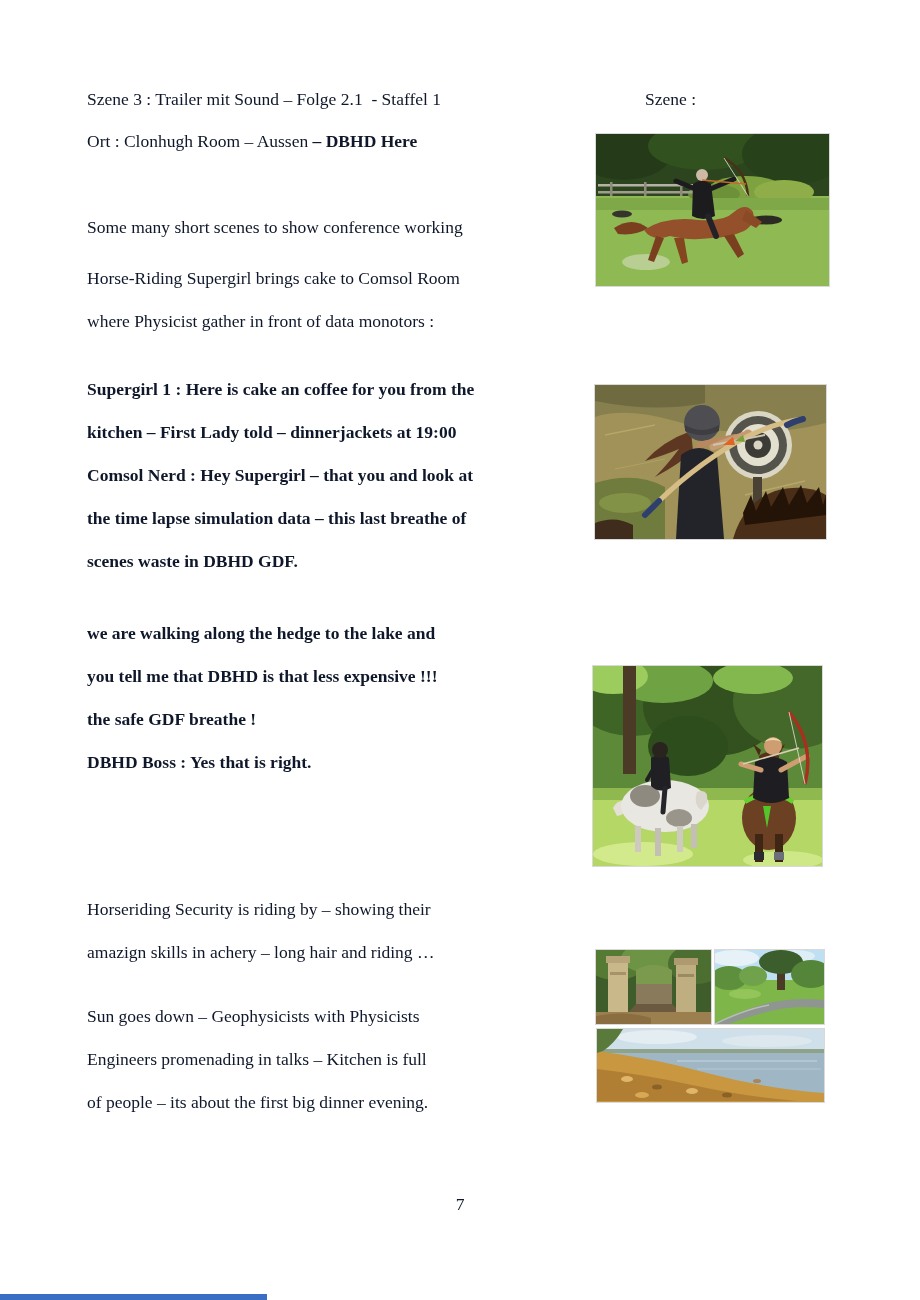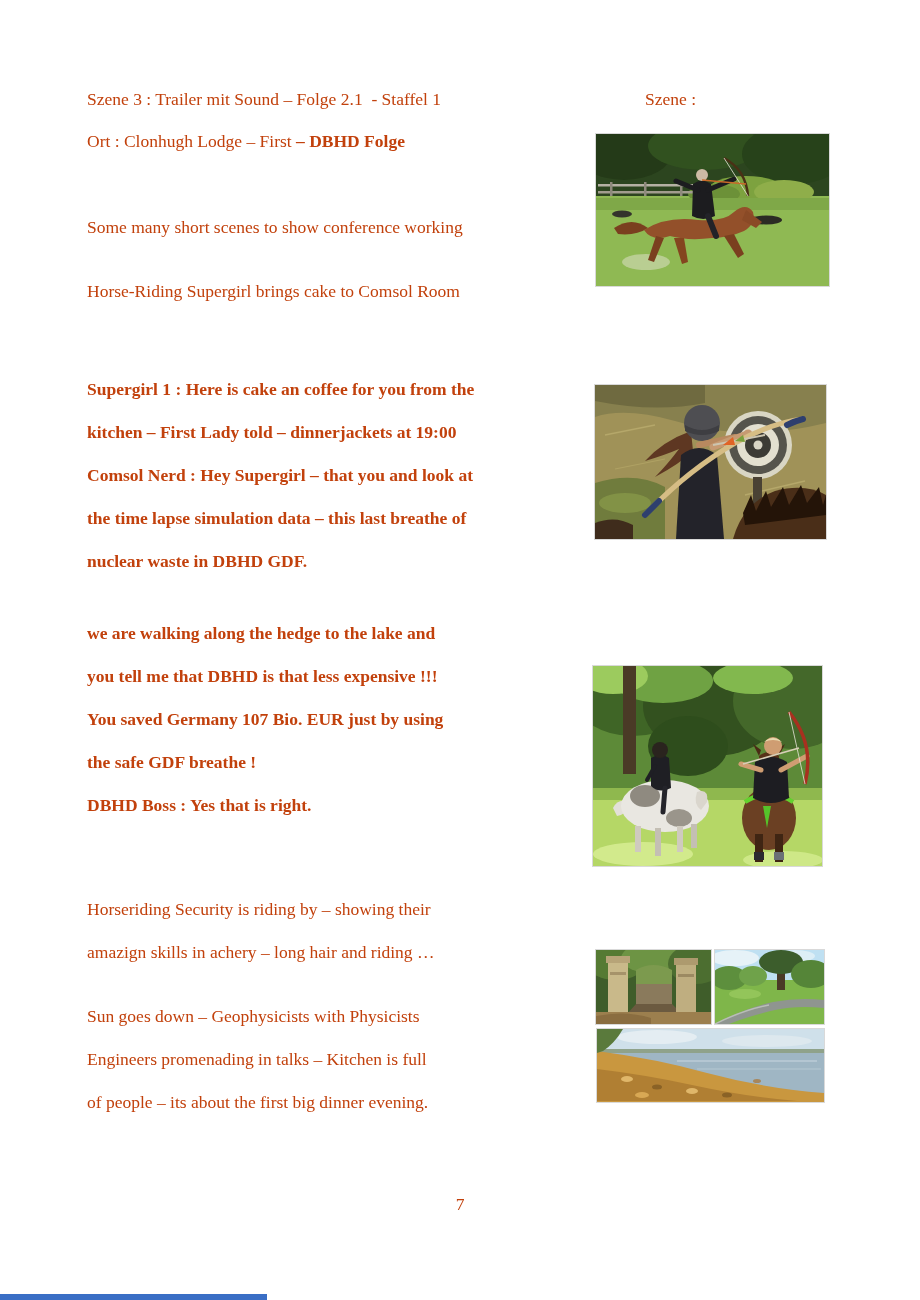--- a/index.html
+++ b/index.html
@@ -1,20 +1,20 @@
 <!DOCTYPE html>
 <html><head>
 <meta charset="utf-8">
 <style>
   html,body { margin:0; padding:0; background:#ffffff; }
   .page {
     position:relative; width:920px; height:1300px;
     background:#ffffff; overflow:hidden;
     font-family:"Liberation Serif","DejaVu Serif",serif;
-    color:#c2410c;
+    color:#0f172a;
   }
   .para { position:absolute; left:87px; }
   .ln { height:43px; line-height:43px; font-size:17.5px; white-space:pre; }
   .bold .ln, .ln.bold { font-weight:bold; }
   .takes { position:absolute; left:645px; top:78px; }
   .page-number { position:absolute; top:1183px; left:0; width:920px; text-align:center; }
   .photo {
     position:absolute; border:1px solid #d9d9d9; background:#eee;
     box-sizing:border-box;
   }
@@ -29,43 +29,43 @@
 <div class="page">
 
   <div class="para" style="top:78px">
     <div class="ln">Szene 3 : Trailer mit Sound – Folge 2.1  - Staffel 1</div>
   </div>
   <div class="takes">
     <div class="ln">Szene :</div>
   </div>
 
   <div class="para" style="top:120px">
-    <div class="ln"><span>Ort : Clonhugh Lodge – First </span><span style="font-weight:bold">– DBHD Folge</span></div>
+    <div class="ln"><span>Ort : Clonhugh Room – Aussen </span><span style="font-weight:bold">– DBHD Here</span></div>
   </div>
 
   <div class="para" style="top:206px">
     <div class="ln">Some many short scenes to show conference working</div>
   </div>
 
-  <div class="para" style="top:270px">
+  <div class="para" style="top:257px">
     <div class="ln">Horse-Riding Supergirl brings cake to Comsol Room</div>
+    <div class="ln">where Physicist gather in front of data monotors :</div>
   </div>
 
   <div class="para bold" style="top:368px">
     <div class="ln">Supergirl 1 : Here is cake an coffee for you from the</div>
     <div class="ln">kitchen – First Lady told – dinnerjackets at 19:00</div>
     <div class="ln">Comsol Nerd : Hey Supergirl – that you and look at</div>
     <div class="ln">the time lapse simulation data – this last breathe of</div>
-    <div class="ln">nuclear waste in DBHD GDF.</div>
+    <div class="ln">scenes waste in DBHD GDF.</div>
   </div>
 
   <div class="para bold" style="top:612px">
     <div class="ln">we are walking along the hedge to the lake and</div>
     <div class="ln">you tell me that DBHD is that less expensive !!!</div>
-    <div class="ln">You saved Germany 107 Bio. EUR just by using</div>
     <div class="ln">the safe GDF breathe !</div>
     <div class="ln">DBHD Boss : Yes that is right.</div>
   </div>
 
   <div class="para" style="top:888px">
     <div class="ln">Horseriding Security is riding by – showing their</div>
     <div class="ln">amazign skills in achery – long hair and riding …</div>
   </div>
 
   <div class="para" style="top:995px">

